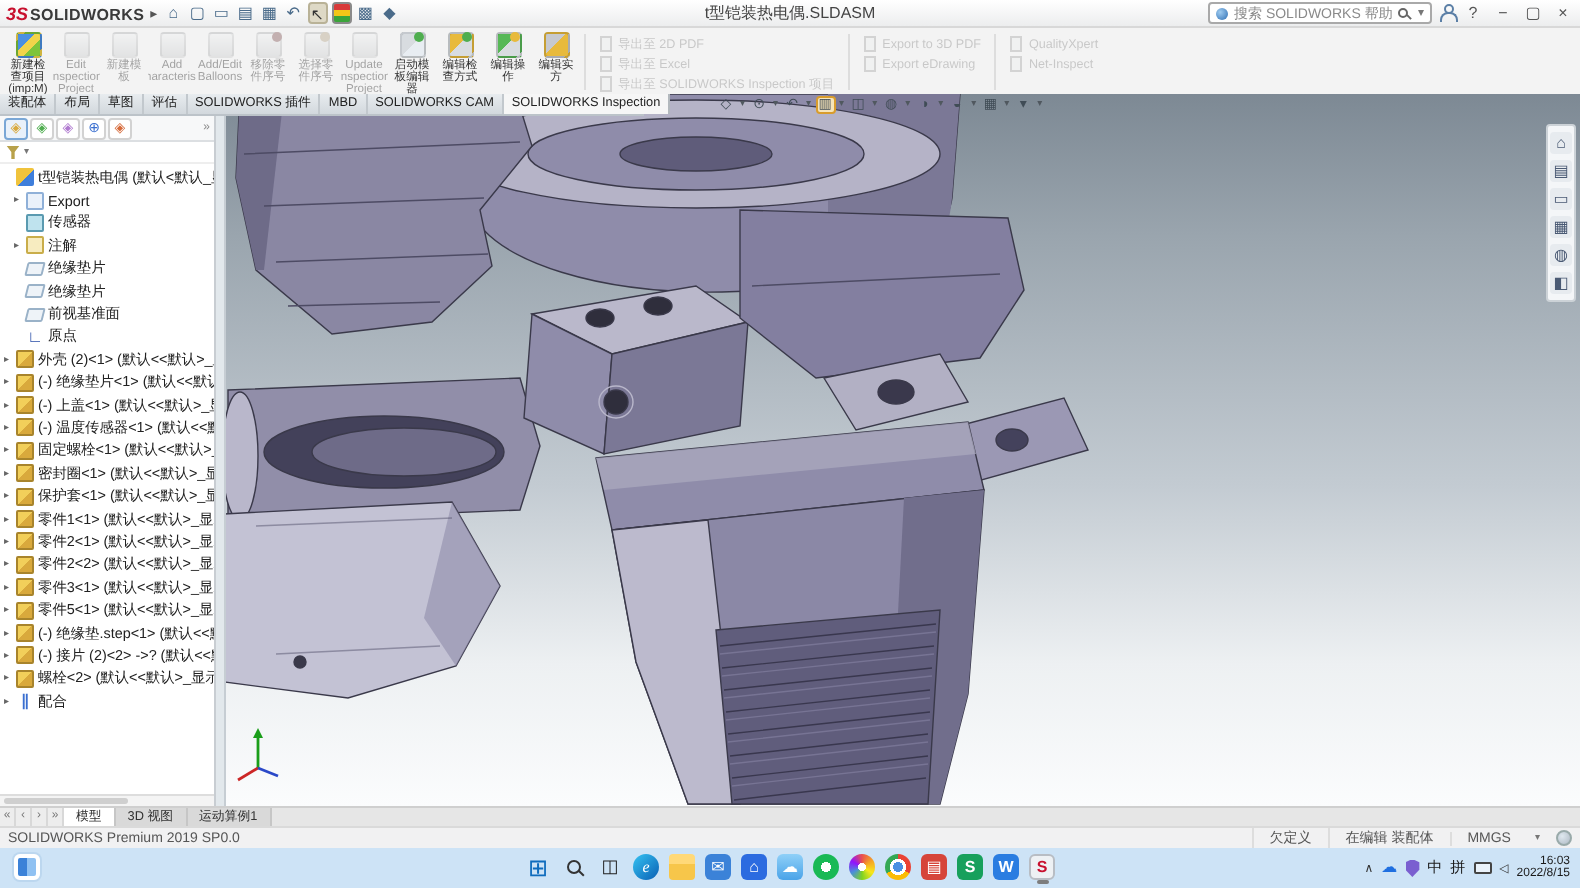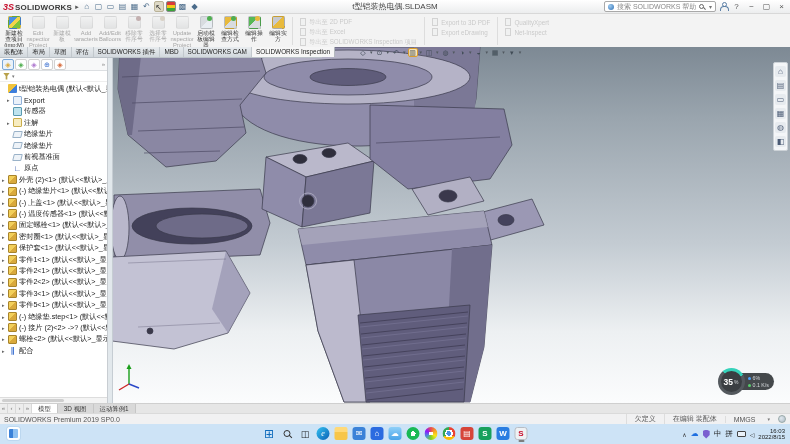--- a/index.html
+++ b/index.html
@@ -377,39 +377,20 @@
         <span class="tp-ico">◧</span>
       </div>
 
     <svg class="triad" width="26" height="28">
       <line x1="13" y1="21" x2="13" y2="4" stroke="#1a9e1a" stroke-width="1.4"></line>
       <polygon points="13,1 10.5,6 15.5,6" fill="#1a9e1a"></polygon>
       <line x1="13" y1="21" x2="3" y2="27" stroke="#cc2626" stroke-width="1.4"></line>
       <line x1="13" y1="21" x2="23" y2="25" stroke="#2a48c8" stroke-width="1.4"></line>
     </svg>
 
-    <div class="perf">
-      <div class="pcirc">
-        <div class="parc"></div>
-        <div class="pinner">
-          <span>35</span>
-          <small>%</small>
-        </div>
-      </div>
-      <div class="ppill">
-        <div class="prow">
-            <span class="pdot b"></span>
-            <span>6%</span>
-          </div>
-        <div class="prow">
-            <span class="pdot g"></span>
-            <span>0.1 K/s</span>
-          </div>
-      </div>
-    </div>
   </div>
 
   <div class="splitter"></div>
 
   <div class="fpanel">
     <div class="ptabs">
         <span class="ptab active" style="color: rgb(217, 169, 60);">◈</span>
         <span class="ptab" style="color: rgb(79, 174, 79);">◈</span>
         <span class="ptab" style="color: rgb(176, 122, 208);">◈</span>
         <span class="ptab" style="color: rgb(58, 111, 208);">⊕</span>

